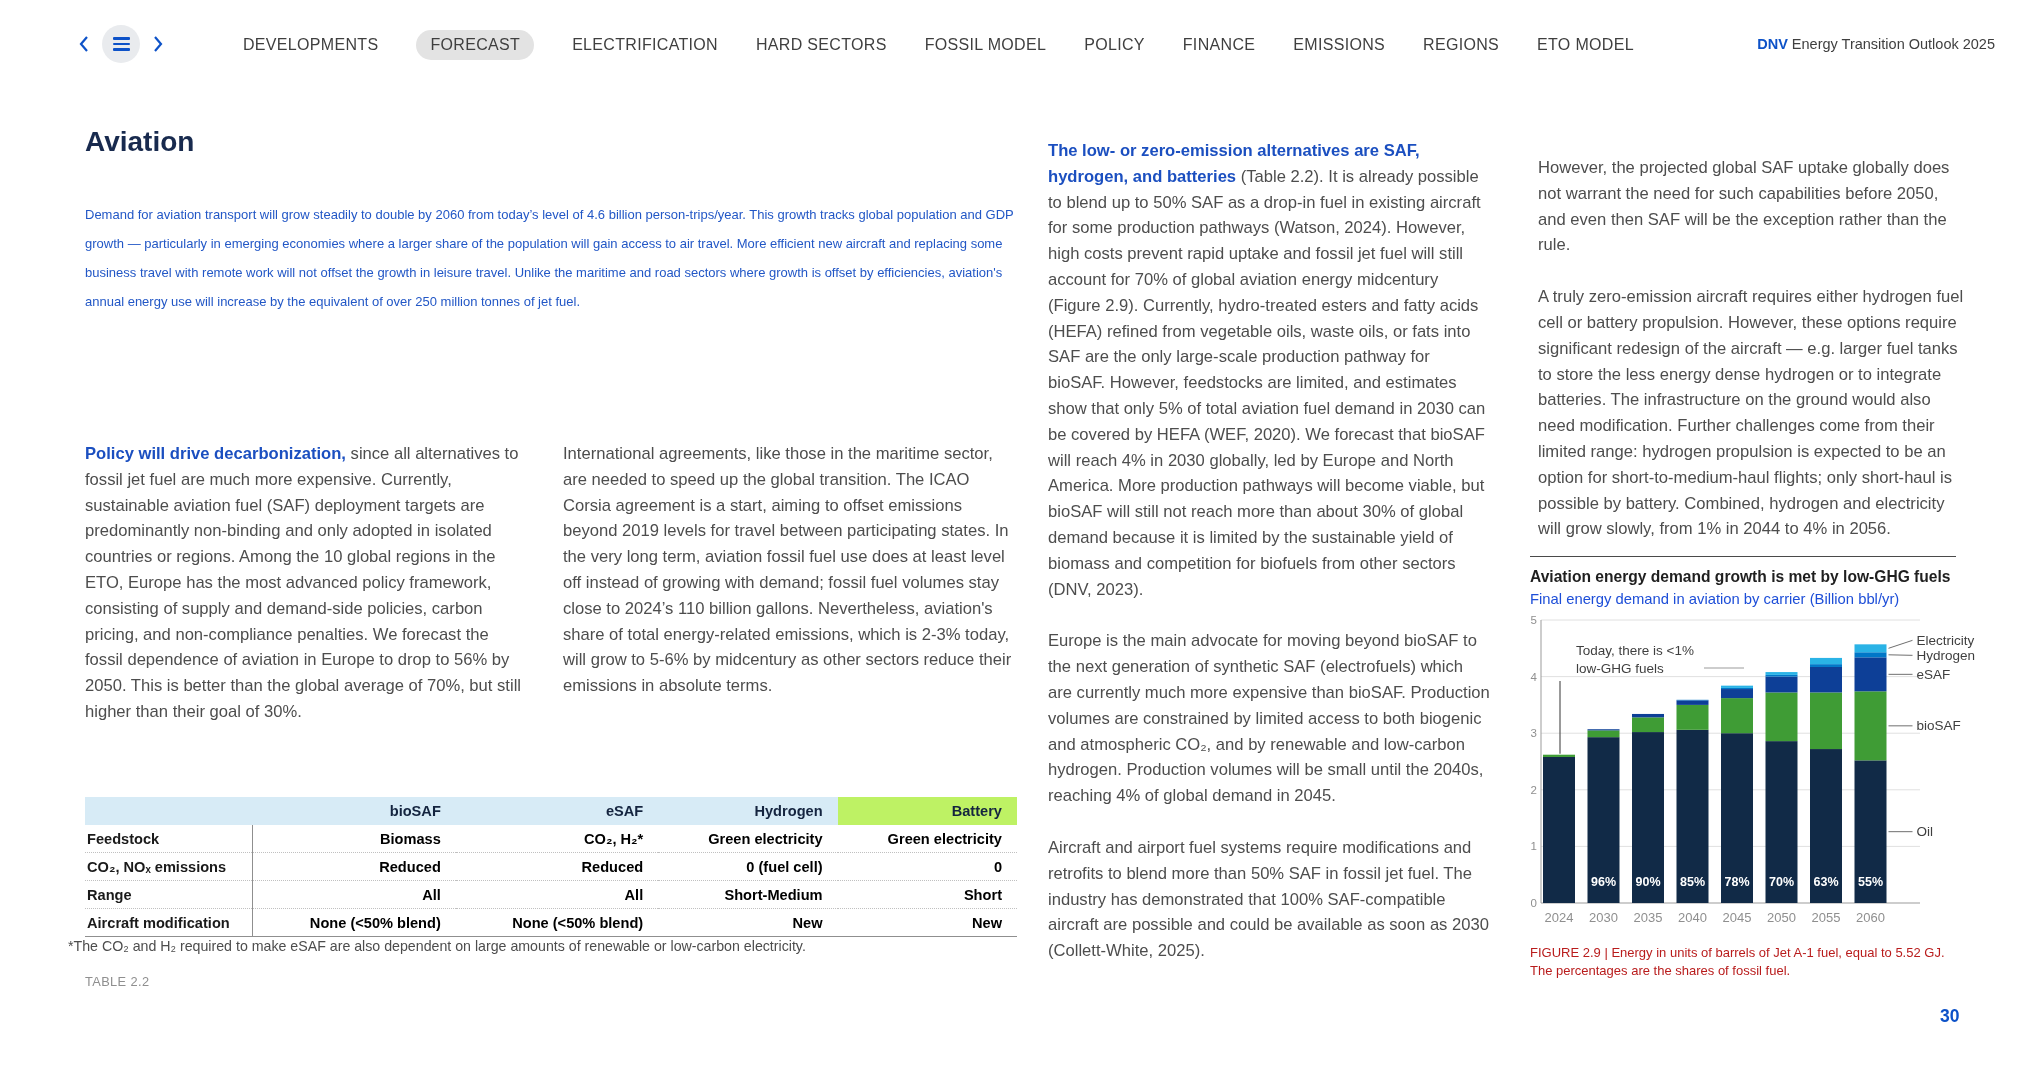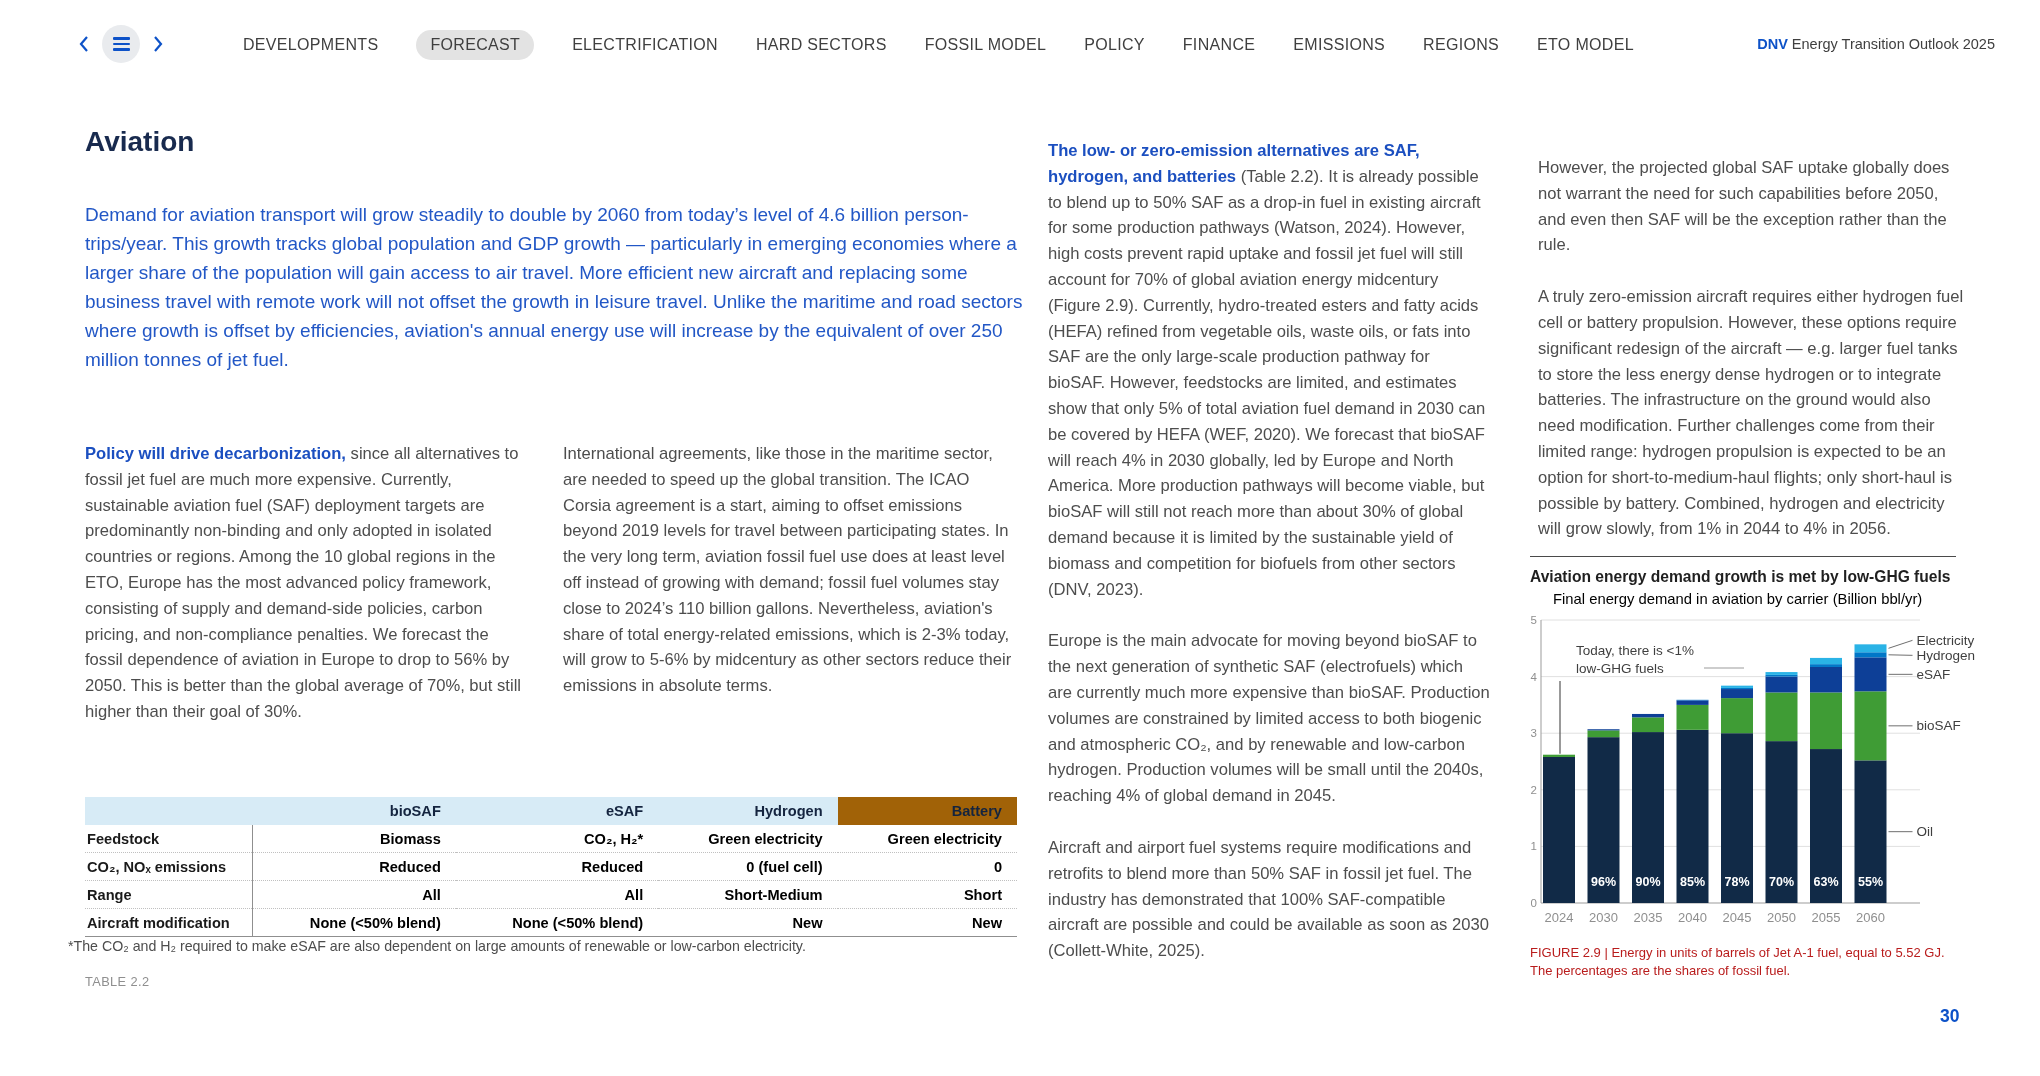--- a/index.html
+++ b/index.html
@@ -15,21 +15,21 @@
   #nav-list{position:absolute;left:243px;top:26px;height:38px;display:flex;gap:38px;list-style:none;
             margin:0;padding:0;align-items:center;}
   .nav-item{font-size:16px;color:#3f3f3f;letter-spacing:.02em;white-space:nowrap;cursor:pointer;}
   .nav-item.active{background:var(--pill-bg);border-radius:15px;padding:6px 14px;}
   .brand{position:absolute;right:45px;top:36px;font-size:14.5px;color:#3f3f3f;white-space:nowrap;}
   .brand b{color:var(--brand-blue);}
 
   
   #page-title{position:absolute;left:85px;top:126px;margin:0;font-size:28px;font-weight:600;
               color:var(--heading-navy);}
-  .intro{position:absolute;left:85px;top:200px;width:942px;font-size:19px;line-height:29px;
+  .intro{position:absolute;left:85px;top:200px;width:942px;font-size:13px;line-height:29px;
          color:var(--intro-blue);}
   .body-text{font-size:16.6px;line-height:25.8px;color:var(--body-gray);}
   .body-text p{margin:0 0 26px 0;}
   .colA{position:absolute;left:85px;top:441px;width:437px;}
   .colB{position:absolute;left:563px;top:441px;width:452px;}
   .colC{position:absolute;left:1048px;top:138px;width:443px;}
   .colD{position:absolute;left:1538px;top:138px;width:432px;margin-top:17px;}
   .lead{color:var(--lead-blue);font-weight:bold;}
 
   
@@ -42,21 +42,21 @@
   #spec-table tbody td:nth-child(2){border-left:1px solid #8f8f8f;}
   #spec-table tbody tr:not(:first-child) td{border-top:1px dotted #c0c0c0;}
   #spec-table tbody tr:last-child td{border-bottom:1px solid #8f8f8f;}
   .footnote{position:absolute;left:68px;top:938px;font-size:14.2px;color:#4d4d4d;}
   .table-caption{position:absolute;left:85px;top:974px;font-size:12.8px;color:#8f8f8f;letter-spacing:.03em;}
 
   
   .figure{position:absolute;left:1530px;top:556px;width:458px;}
   .fig-divider{width:426px;height:0;border-top:1.5px solid #4a4a4a;}
   .fig-title{margin:10px 0 2px 0;font-size:15.6px;font-weight:bold;color:#1f1f1f;width:430px;line-height:20px;}
-  .fig-subtitle{font-size:14.8px;color:#000000;width:430px;line-height:20px;margin-left:23px;}
+  .fig-subtitle{font-size:14.8px;color:#1d4ed8;width:430px;line-height:20px;}
   #fig-chart{margin-top:6px;display:block;}
   #fig-chart text{font-family:"Liberation Sans",sans-serif;}
   .fig-caption{margin-top:14px;font-size:13px;line-height:17.5px;color:#b91c1c;width:430px;}
 
   .page-number{position:absolute;left:1940px;top:1006px;font-size:17.5px;font-weight:bold;
                color:var(--brand-blue);}
 </style>
 </head>
 <body>
 
@@ -113,21 +113,21 @@
   </div>
 
   <div class="table-wrap">
     <table id="spec-table">
       <thead>
           <tr>
             <th style="background: rgb(215, 235, 246);"></th>
             <th style="background: rgb(215, 235, 246);">bioSAF</th>
             <th style="background: rgb(215, 235, 246);">eSAF</th>
             <th style="background: rgb(215, 235, 246);">Hydrogen</th>
-            <th style="background: #a16207;">Battery</th>
+            <th style="background: #bef264;">Battery</th>
           </tr>
         </thead>
       <tbody>
           <tr>
             <td class="rowlabel">Feedstock</td>
             <td>Biomass</td>
             <td>CO₂, H₂*</td>
             <td>Green electricity</td>
             <td>Green electricity</td>
           </tr>

